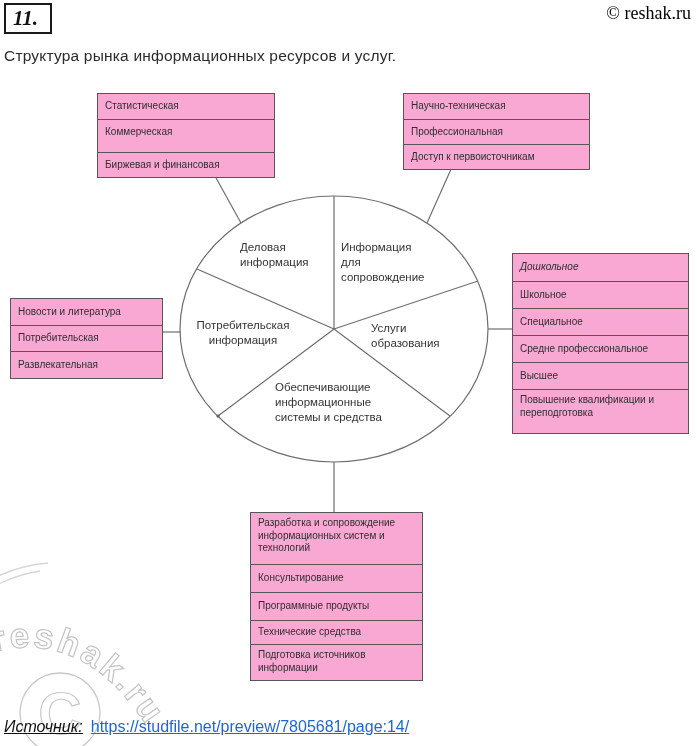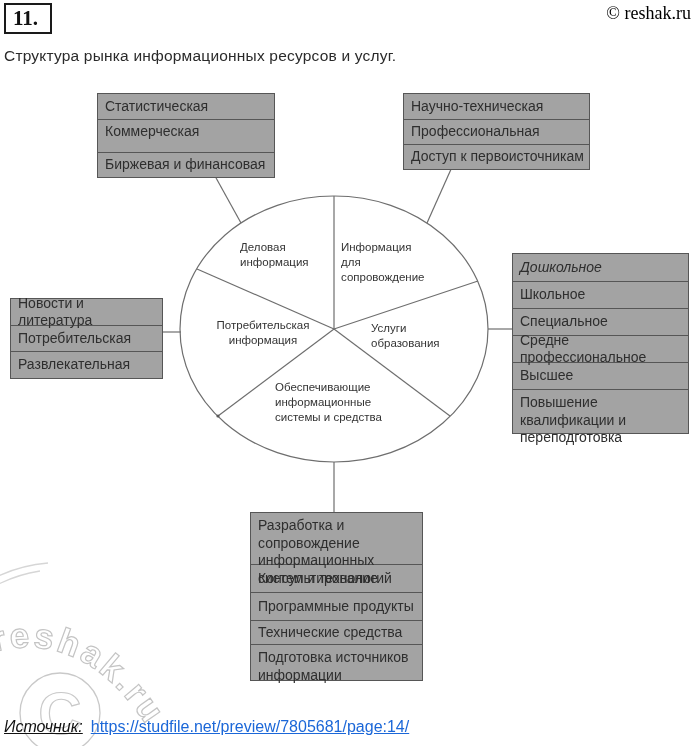--- a/index.html
+++ b/index.html
@@ -3,25 +3,25 @@
 <meta charset="utf-8">
 <style>
   html,body{margin:0;padding:0;background:#fff;}
   .page{position:relative;width:697px;height:746px;overflow:hidden;background:#fff;
         font-family:"Liberation Sans",sans-serif;color:#2e2e2e;}
   svg.overlay{position:absolute;left:0;top:0;z-index:0;}
   .abs{position:absolute;box-sizing:border-box;}
 
   .badge{left:4px;top:3px;width:48px;height:31px;border:2.5px solid #1a1a1a;
          font-family:"Liberation Serif",serif;font-weight:bold;font-size:21px;color:#111;
-         display:flex;align-items:center;padding-left:7px;background:#fff;z-index:2;}
+         display:flex;align-items:center;padding-left:7px;background:#fff;z-index:2;font-style:italic;}
   .copyright{right:6px;top:3px;font-family:"Liberation Serif",serif;font-size:18px;color:#000;z-index:2;}
   .title{left:4px;top:47px;font-size:15.5px;color:#2a2a2a;letter-spacing:.2px;z-index:2;}
 
-  .listbox{border:1.2px solid #565656;background:#a3a3a3;z-index:2;font-size:14px;color:#2e2e2e;}
+  .listbox{border:1.2px solid #565656;background:#f9a8d4;z-index:2;font-size:10px;color:#2e2e2e;}
   .row{box-sizing:border-box;border-top:1px solid #565656;display:flex;align-items:center;
        padding:2px 4px 2px 7px;line-height:1.25;}
   .row:first-child{border-top:none;}
   .row.multi{align-items:flex-start;padding-top:4px;}
 
   .sector-label{position:absolute;font-size:11.5px;line-height:1.3;color:#333;z-index:1;}
 
   .source{left:4px;top:718px;font-size:16px;z-index:2;white-space:nowrap;}
   .source .lbl{font-style:italic;text-decoration:underline;color:#111;margin-right:8px;}
   .source a{text-decoration:underline;cursor:pointer;}
@@ -63,21 +63,21 @@
   </svg>
 
   <div class="abs badge">11.</div>
   <div class="abs copyright">© reshak.ru</div>
   <div class="abs title">Структура рынка информационных ресурсов и услуг.</div>
 
   <div class="sector-label" style="left:240px;top:240px;width:88px;">Деловая информация</div>
   <div class="sector-label" style="left:341px;top:240px;width:80px;">Информация для сопровождение</div>
   <div class="sector-label" style="left:371px;top:321px;width:76px;">Услуги образования</div>
   <div class="sector-label" style="left:275px;top:380px;width:112px;">Обеспечивающие информационные системы и средства</div>
-  <div class="sector-label" style="left:212px;top:318px;width:102px;text-align:center;">Потребительская информация</div>
+  <div class="sector-label" style="left:192px;top:318px;width:102px;text-align:center;">Потребительская информация</div>
 
   <div class="abs listbox" style="left:97px;top:93px;width:178px;">
     <div class="row" style="height:25px;">Статистическая</div>
     <div class="row" style="height:25px;">Коммерческая</div>
     <div class="row" style="height:25px;margin-top:8px;">Биржевая и финансовая</div>
   </div>
 
   <div class="abs listbox" style="left:403px;top:93px;width:187px;">
     <div class="row" style="height:25px;">Научно-техническая</div>
     <div class="row" style="height:25px;">Профессиональная</div>

